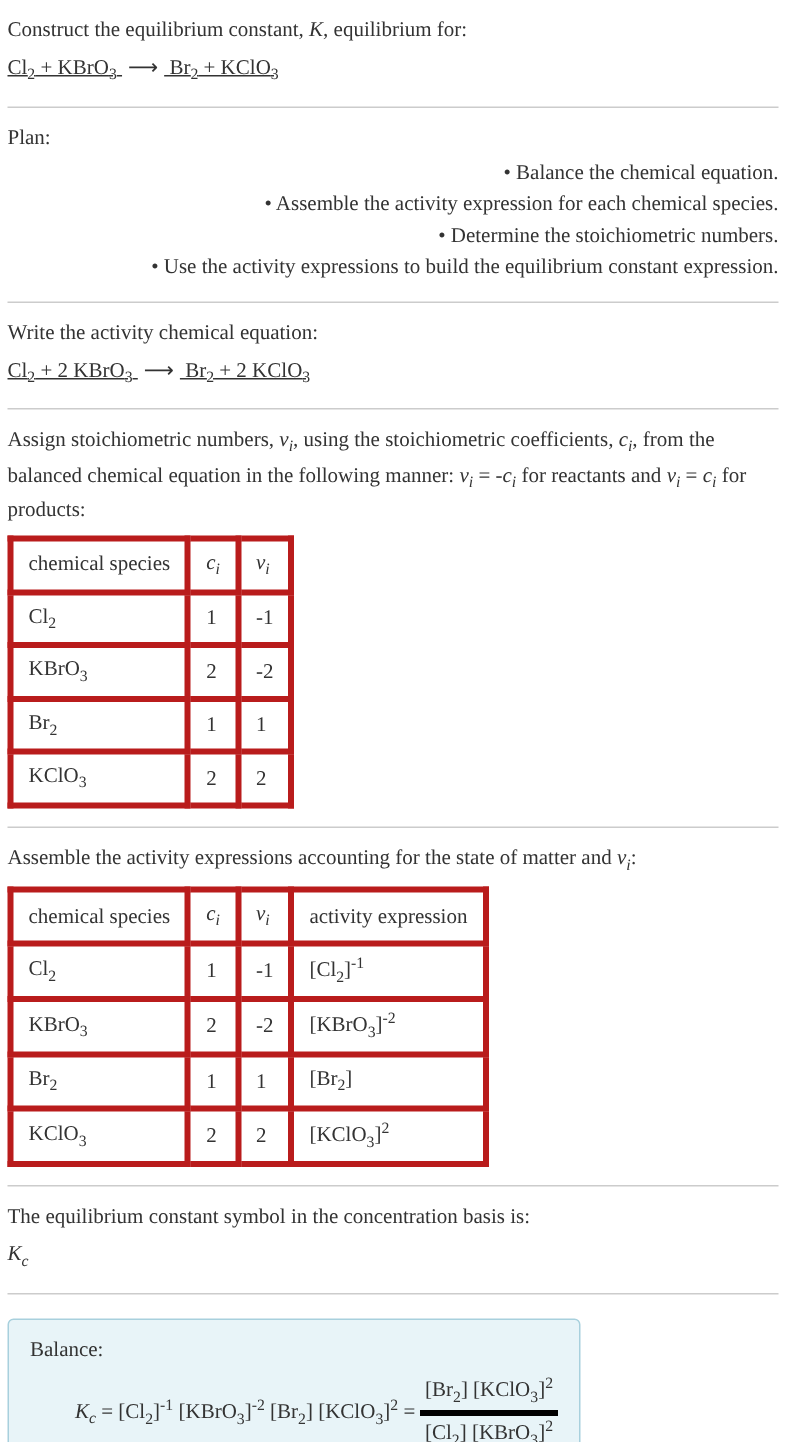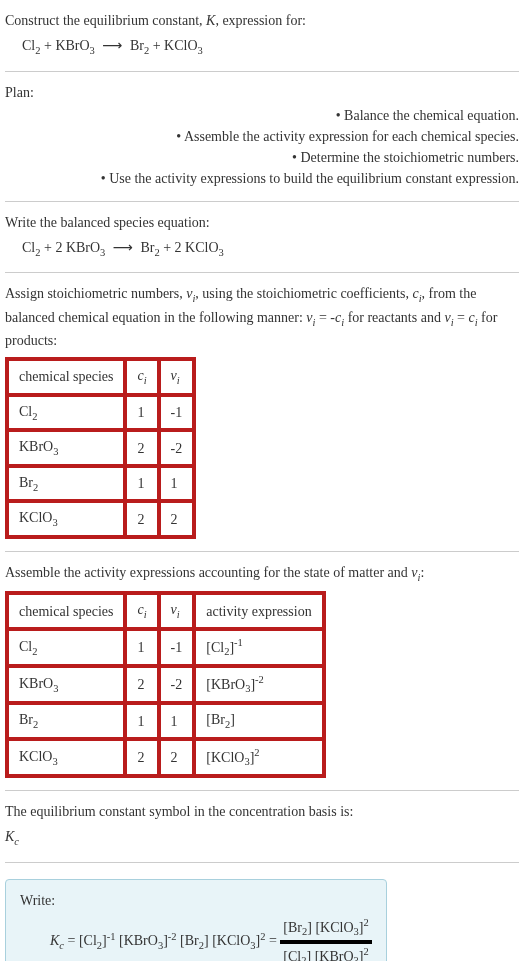--- a/index.html
+++ b/index.html
@@ -21,21 +21,22 @@
     }
     hr {
       border: none;
       border-top: 1px solid #ccc;
       margin: 10px 0;
     }
     .italic {
       font-style: italic;
     }
     .equation {
-      margin: 4px 17px;
+      margin: 4px 0;
+      text-decoration: underline;
     }
     sub {
       font-size: 0.75em;
     }
     sup {
       font-size: 0.75em;
     }
     .arrow {
       display: inline-block;
       margin: 0 4px;
@@ -84,42 +85,42 @@
       text-align: right;
     }
     .bullet-item::before {
       content: "• ";
     }
   </style>
 </head>
 <body>
 
 <div class="section">
-  <span>Construct the equilibrium constant, </span><span class="italic">K</span><span>, expression for:</span>
+  <span>Construct the equilibrium constant, </span><span class="italic">K</span><span>, equilibrium for:</span>
   <div class="equation">
     Cl<sub>2</sub> + KBrO<sub>3</sub> <span class="arrow">⟶</span> Br<sub>2</sub> + KClO<sub>3</sub>
   </div>
 </div>
 
 <hr>
 
 <div class="section">
   <div>Plan:</div>
   <div class="bullet-list">
     <div class="bullet-item">Balance the chemical equation.</div>
     <div class="bullet-item">Assemble the activity expression for each chemical species.</div>
     <div class="bullet-item">Determine the stoichiometric numbers.</div>
     <div class="bullet-item">Use the activity expressions to build the equilibrium constant expression.</div>
   </div>
 </div>
 
 <hr>
 
 <div class="section">
-  <div>Write the balanced species equation:</div>
+  <div>Write the activity chemical equation:</div>
   <div class="equation">
     Cl<sub>2</sub> + 2 KBrO<sub>3</sub> <span class="arrow">⟶</span> Br<sub>2</sub> + 2 KClO<sub>3</sub>
   </div>
 </div>
 
 <hr>
 
 <div class="section">
   <div>
     Assign stoichiometric numbers, <span class="italic">ν<sub>i</sub></span>, using the stoichiometric coefficients, <span class="italic">c<sub>i</sub></span>, from the balanced chemical equation in the following manner: <span class="italic">ν<sub>i</sub></span> = -<span class="italic">c<sub>i</sub></span> for reactants and <span class="italic">ν<sub>i</sub></span> = <span class="italic">c<sub>i</sub></span> for products:
@@ -201,21 +202,21 @@
 
 <div class="section">
   <div>The equilibrium constant symbol in the concentration basis is:</div>
   <div class="math-line"><span class="italic">K<sub>c</sub></span></div>
 </div>
 
 <hr>
 
 <div class="section">
   <div class="answer-box">
-    <div>Write:</div>
+    <div>Balance:</div>
     <div class="math-line" style="padding-left:30px;">
       <span class="italic">K<sub>c</sub></span> = [Cl<sub>2</sub>]<sup>-1</sup> [KBrO<sub>3</sub>]<sup>-2</sup> [Br<sub>2</sub>] [KClO<sub>3</sub>]<sup>2</sup> = 
       <span class="fraction">
         <span class="num">[Br<sub>2</sub>] [KClO<sub>3</sub>]<sup>2</sup></span>
         <span class="den">[Cl<sub>2</sub>] [KBrO<sub>3</sub>]<sup>2</sup></span>
       </span>
     </div>
   </div>
 </div>
 

